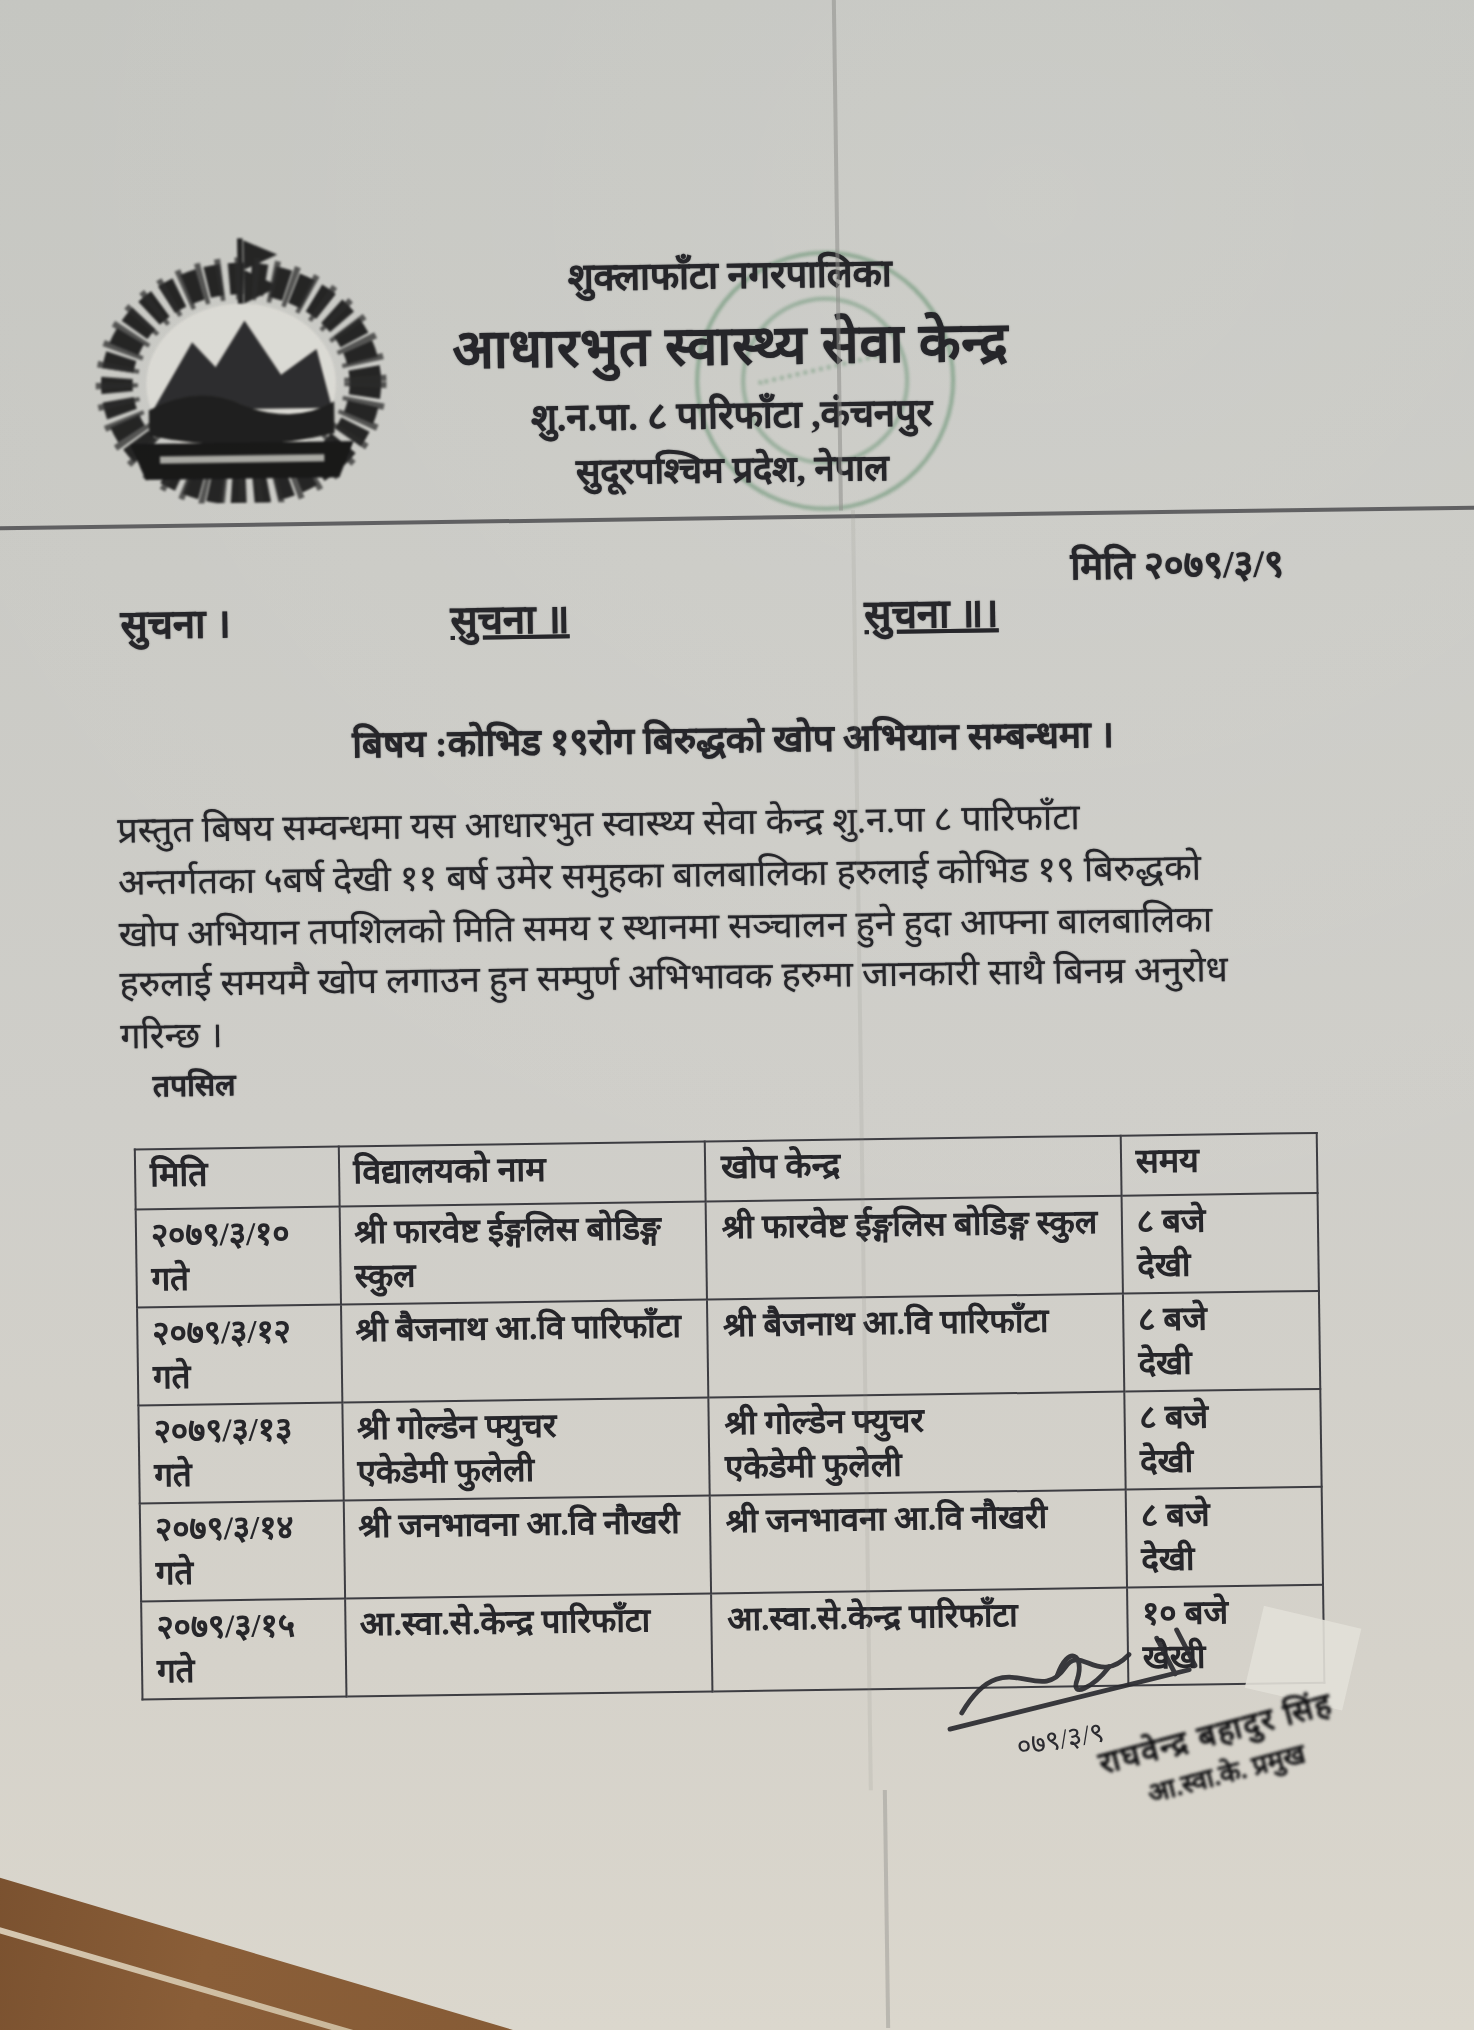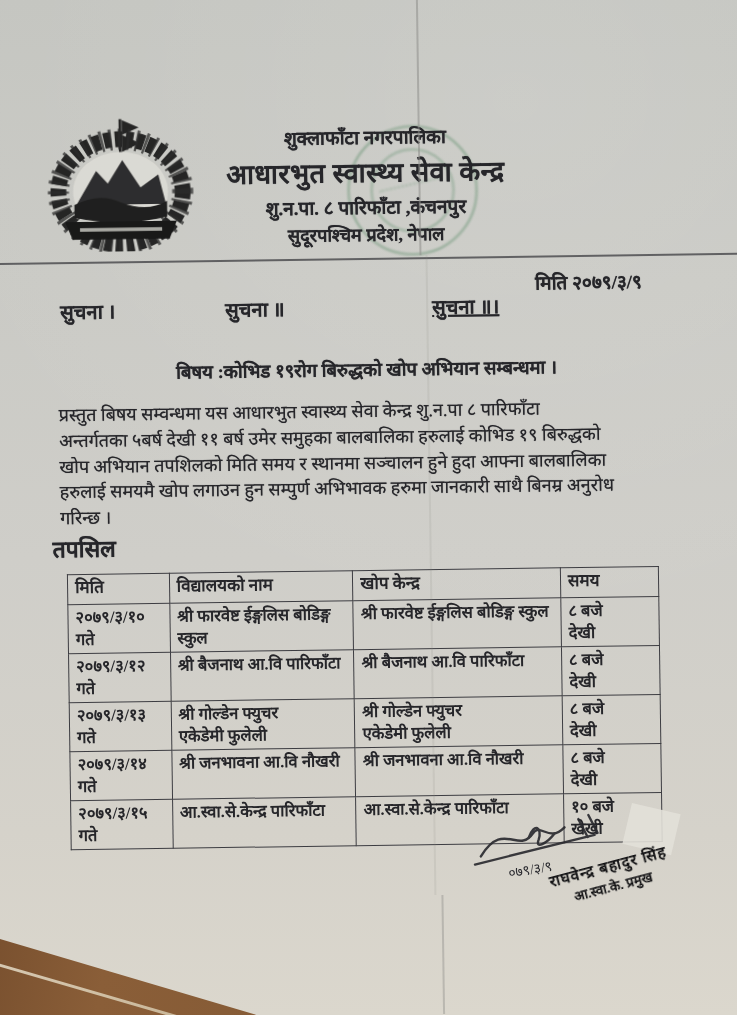--- a/index.html
+++ b/index.html
@@ -44,27 +44,27 @@
   .round-stamp .tick{
     position:absolute;left:30px;top:56px;width:64px;height:10px;
     border-top:2px dotted rgba(60,122,78,.40);transform:rotate(-12deg);
   }
   .head-rule{
     position:absolute;left:-6px;top:258px;width:749px;height:2px;background:#3c3c40;opacity:.75;
   }
   
   .date-line{position:absolute;left:0;top:272px;width:645px;text-align:right;font-size:19px;font-weight:600;}
   .notice{position:absolute;top:294px;font-size:20px;font-weight:600;}
-  .notice.n1{left:63px;} .notice.n2{left:228px;} .notice.n3{left:435px;text-decoration:underline;}
+  .notice.n1{left:63px;} .notice.n2{left:228px;text-decoration:underline;} .notice.n3{left:435px;text-decoration:underline;}
   .subject{position:absolute;left:0;top:356px;width:737px;text-align:center;font-size:18.5px;font-weight:600;}
   .body-par{
     position:absolute;left:60px;top:399px;width:648px;font-size:18px;line-height:25.8px;
     white-space:pre-line;font-weight:500;
   }
-  .tapasil{position:absolute;left:52px;top:528px;font-size:23px;font-weight:600;}
+  .tapasil{position:absolute;left:76px;top:528px;font-size:15px;font-weight:600;}
   
   .sched{position:absolute;left:66px;top:570px;width:592px;border-collapse:collapse;table-layout:fixed;}
   .sched th,.sched td{
     border:1.6px solid #3d3d42;padding:2px 7px 3px 7px;vertical-align:top;text-align:left;
     font-size:16.5px;line-height:21.5px;white-space:pre-line;font-weight:600;color:#26262a;
   }
   .sched th{height:24px;font-size:17px;}
   .c-date{width:17.2%;} .c-school{width:31.1%;} .c-center{width:35.1%;} .c-time{width:16.6%;}
   
   .sig-wrap{position:absolute;left:462px;top:806px;width:260px;height:120px;}

